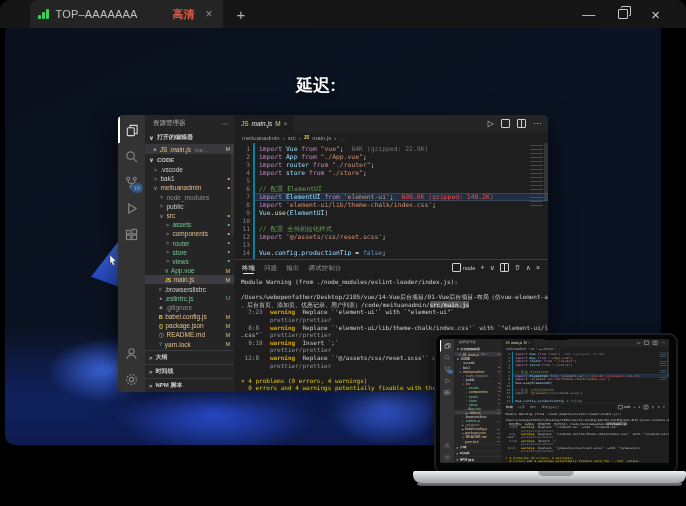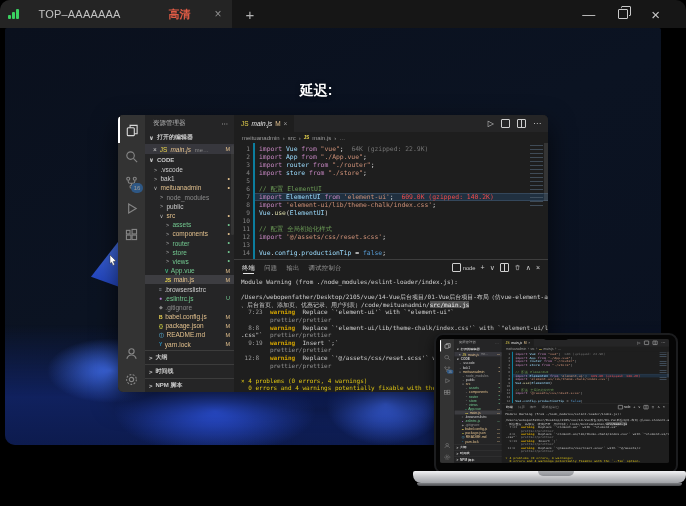--- a/index.html
+++ b/index.html
@@ -1,21 +1,21 @@
 <!DOCTYPE html>
 <html><head>
 <meta charset="utf-8">
 <style>
   html,body{margin:0;padding:0;background:#000;}
   .app{position:relative;width:686px;height:506px;background:#000;border-radius:10px;overflow:hidden;
        font-family:"Liberation Sans","DejaVu Sans",sans-serif;-webkit-font-smoothing:antialiased;}
 
   
   .titlebar{position:absolute;left:0;top:0;width:100%;height:28px;background:#161616;display:flex;align-items:center;}
-  .conn-tab{height:28px;display:flex;align-items:center;gap:20px;padding:0 10px 0 8px;background:#242424;border-radius:8px 0 0 0;}
+  .conn-tab{height:28px;display:flex;align-items:center;gap:7px;padding:0 10px 0 8px;background:#242424;border-radius:8px 0 0 0;margin-left:30px;}
   .sig{display:flex;align-items:flex-end;gap:1.5px;height:10px;}
   .sig i{display:block;width:2.5px;background:#3ad060;border-radius:1px;}
   .sig i:nth-child(1){height:4px}.sig i:nth-child(2){height:7px}.sig i:nth-child(3){height:10px}
   .conn-title{color:#c2c2c2;font-size:11px;letter-spacing:.2px;}
   .conn-quality{color:#e05b45;font-size:11px;margin-left:28px;font-weight:bold;}
   .tab-close{color:#8f8f8f;font-size:12px;margin-left:4px;cursor:default;}
   .newtab{color:#b5b5b5;font-size:15px;margin-left:14px;}
   .win-controls{margin-left:auto;display:flex;align-items:center;gap:23px;padding-right:26px;}
   .wc{color:#c9c9c9;font-size:13px;line-height:1;}
   .maxbox{position:relative;width:8px;height:8px;border:1px solid #c9c9c9;border-radius:1px;background:#161616;}
@@ -30,21 +30,21 @@
       radial-gradient(140px 60px at 32% 72%, #2b50d8 0%, rgba(20,40,150,0) 72%),
       radial-gradient(120px 52px at 47% 40%, #1e3fc0 0%, rgba(10,20,80,0) 70%),
       radial-gradient(90px 62px at 58% 66%, #3a63e8 0%, rgba(10,20,80,0) 66%),
       radial-gradient(130px 72px at 72% 45%, #2748c8 0%, rgba(10,20,80,0) 70%),
       radial-gradient(160px 85px at 88% 62%, #1a36aa 0%, rgba(5,10,50,0) 75%),
       radial-gradient(70px 40px at 94% 30%, #3c66e6 0%, rgba(5,10,50,0) 70%),
       linear-gradient(180deg, rgba(10,16,32,0) 0%, #10215e 60%, #0d1b4e 100%);}
   .petal{position:absolute;left:86px;top:205px;width:34px;height:56px;
     background:linear-gradient(200deg,#4f7df0,#1d3fc0);clip-path:polygon(100% 0,100% 100%,0 78%);opacity:.95;}
   .latency{position:absolute;left:216px;top:46px;width:190px;display:flex;align-items:baseline;justify-content:center;gap:7px;color:#fff;text-shadow:0 1px 4px rgba(0,0,0,.5);}
-  .latency .lab{font-size:14px;font-weight:700;margin-top:8px;}
+  .latency .lab{font-size:17px;font-weight:700;}
   .latency .val{font-size:31px;font-weight:700;letter-spacing:-.5px;}
 
   
   .vscwin{position:absolute;left:118px;top:115px;width:430px;height:277px;border-radius:5px;overflow:hidden;
           box-shadow:0 10px 26px rgba(0,0,0,.65);background:#1e1e1e;}
   .vsc{display:flex;width:430px;height:277px;font-family:"Liberation Sans","DejaVu Sans",sans-serif;}
   
   .act{width:27px;background:#333333;display:flex;flex-direction:column;align-items:center;padding-top:2px;flex:none;}
   .act .ai{position:relative;width:27px;height:26px;display:flex;align-items:center;justify-content:center;opacity:.5;}
   .act .ai.on{opacity:1;box-shadow:inset 2px 0 0 #ffffff;}

